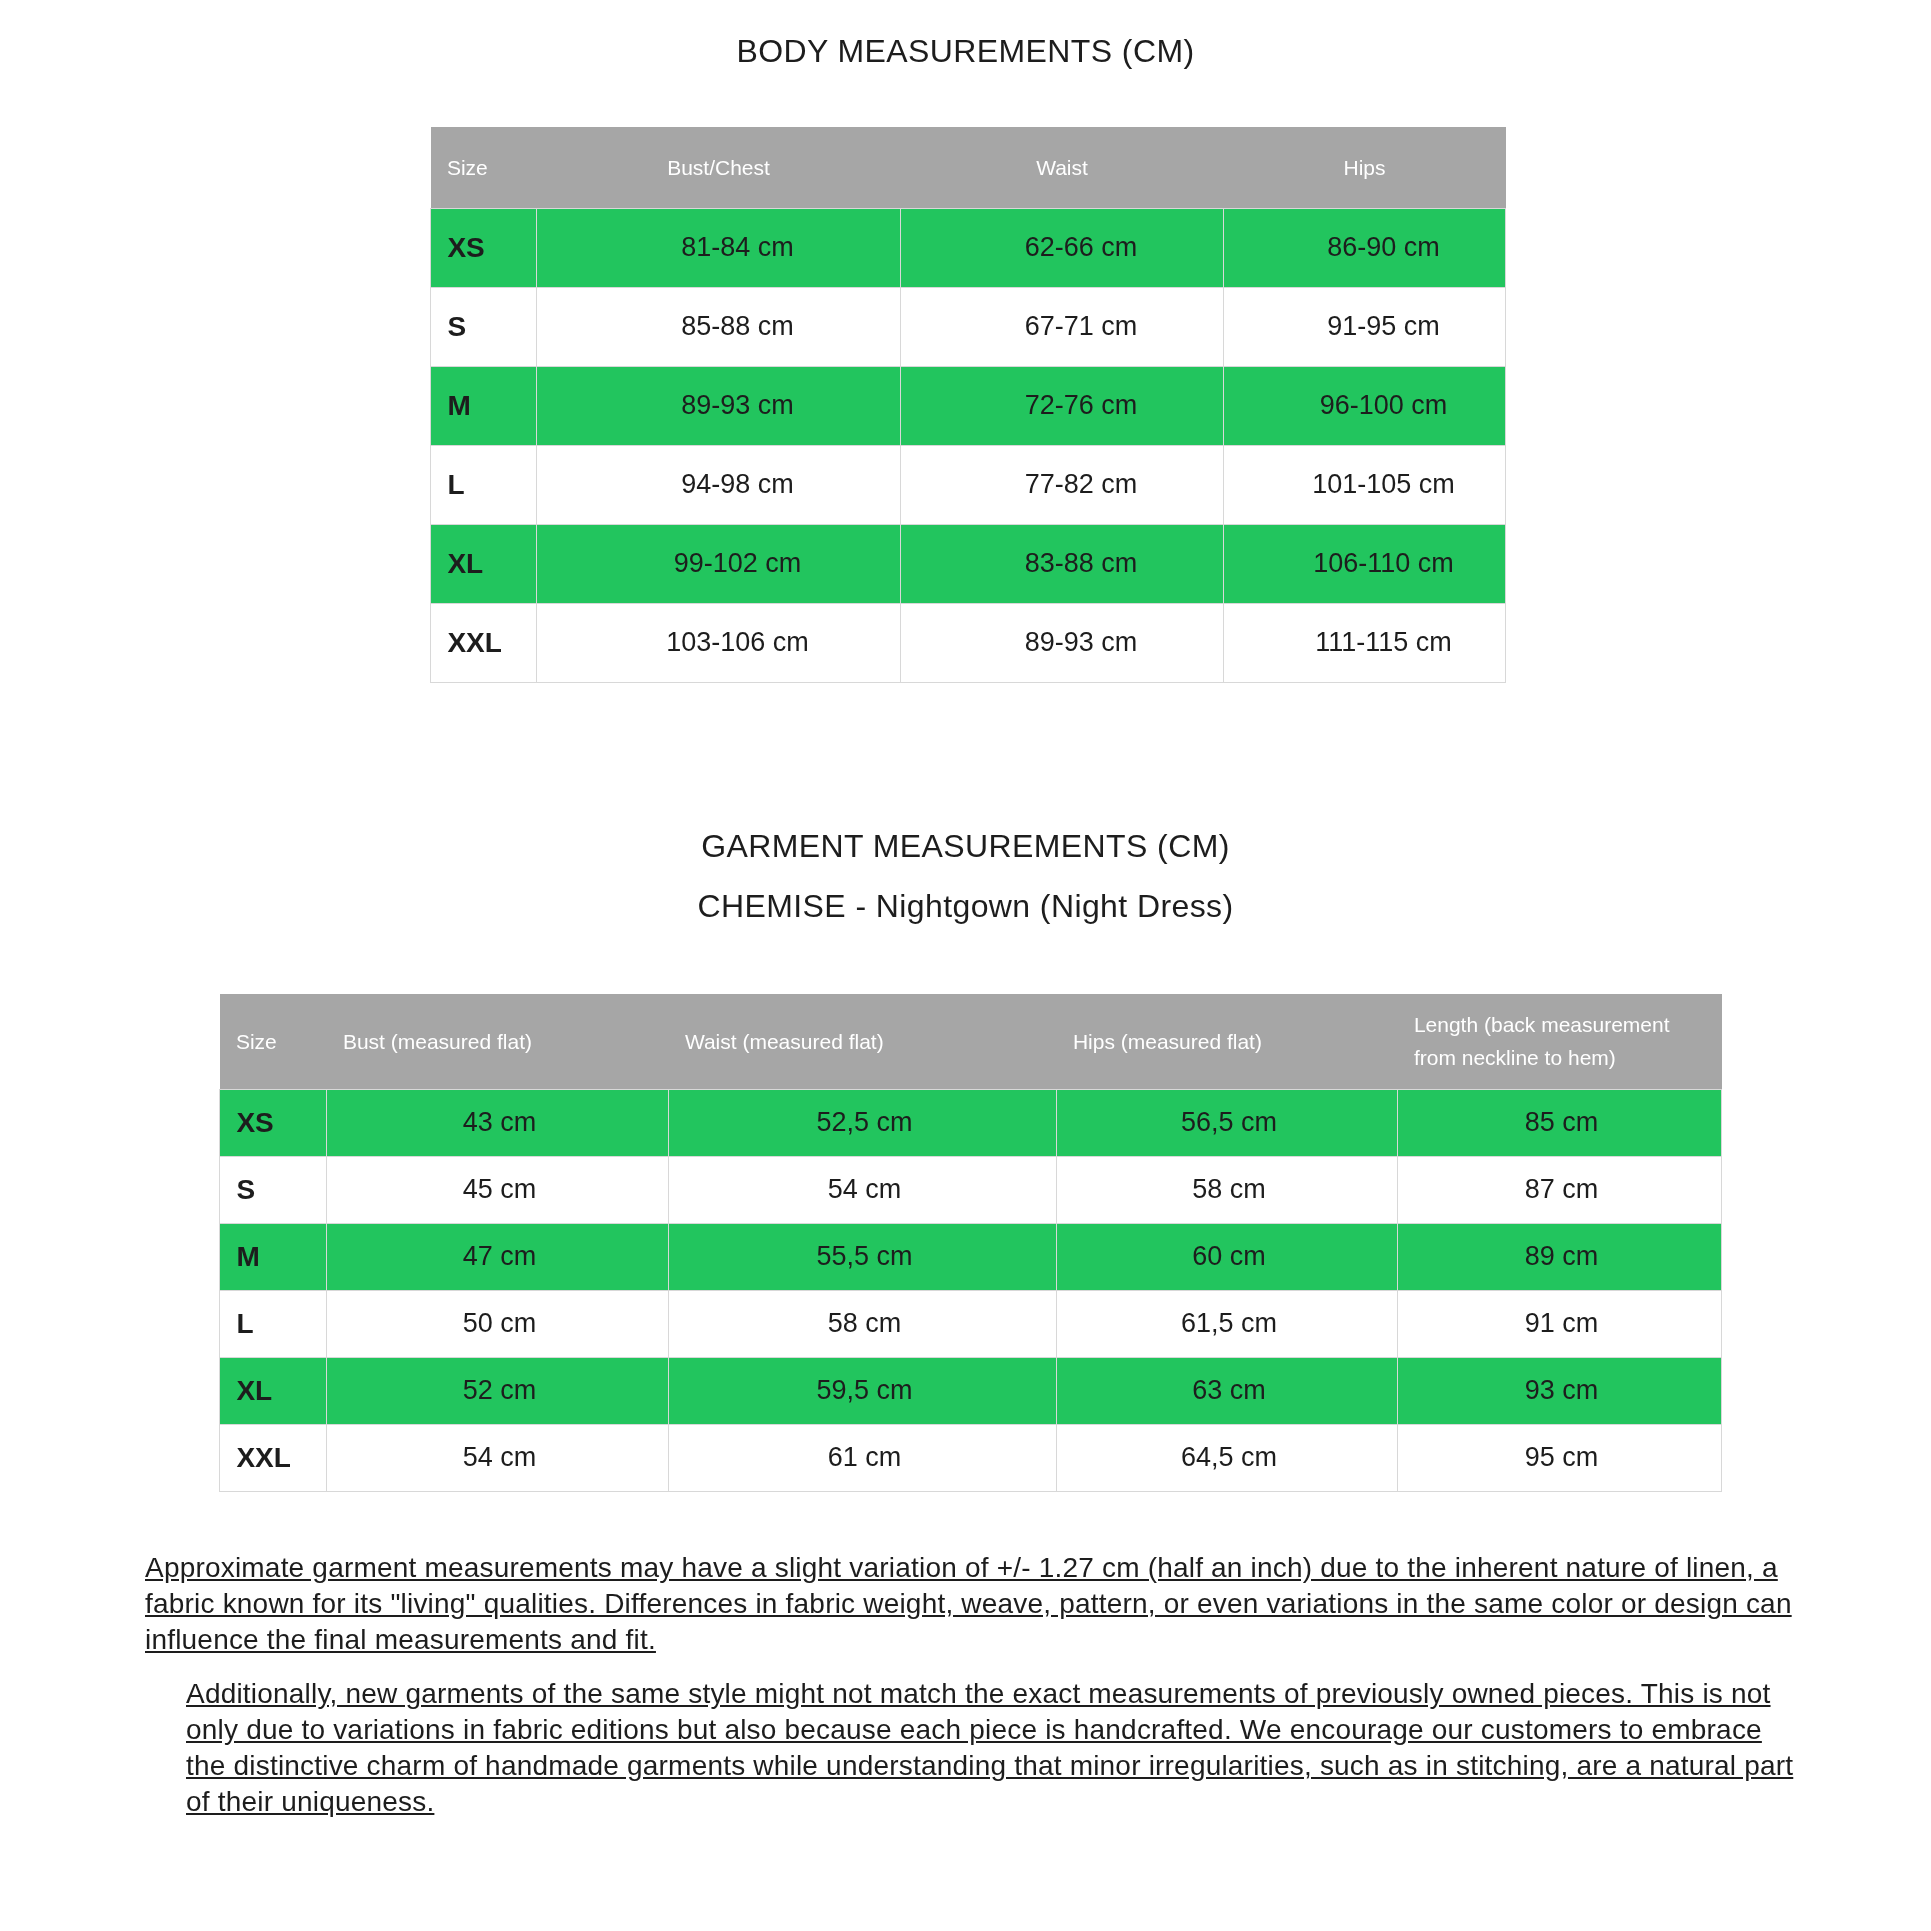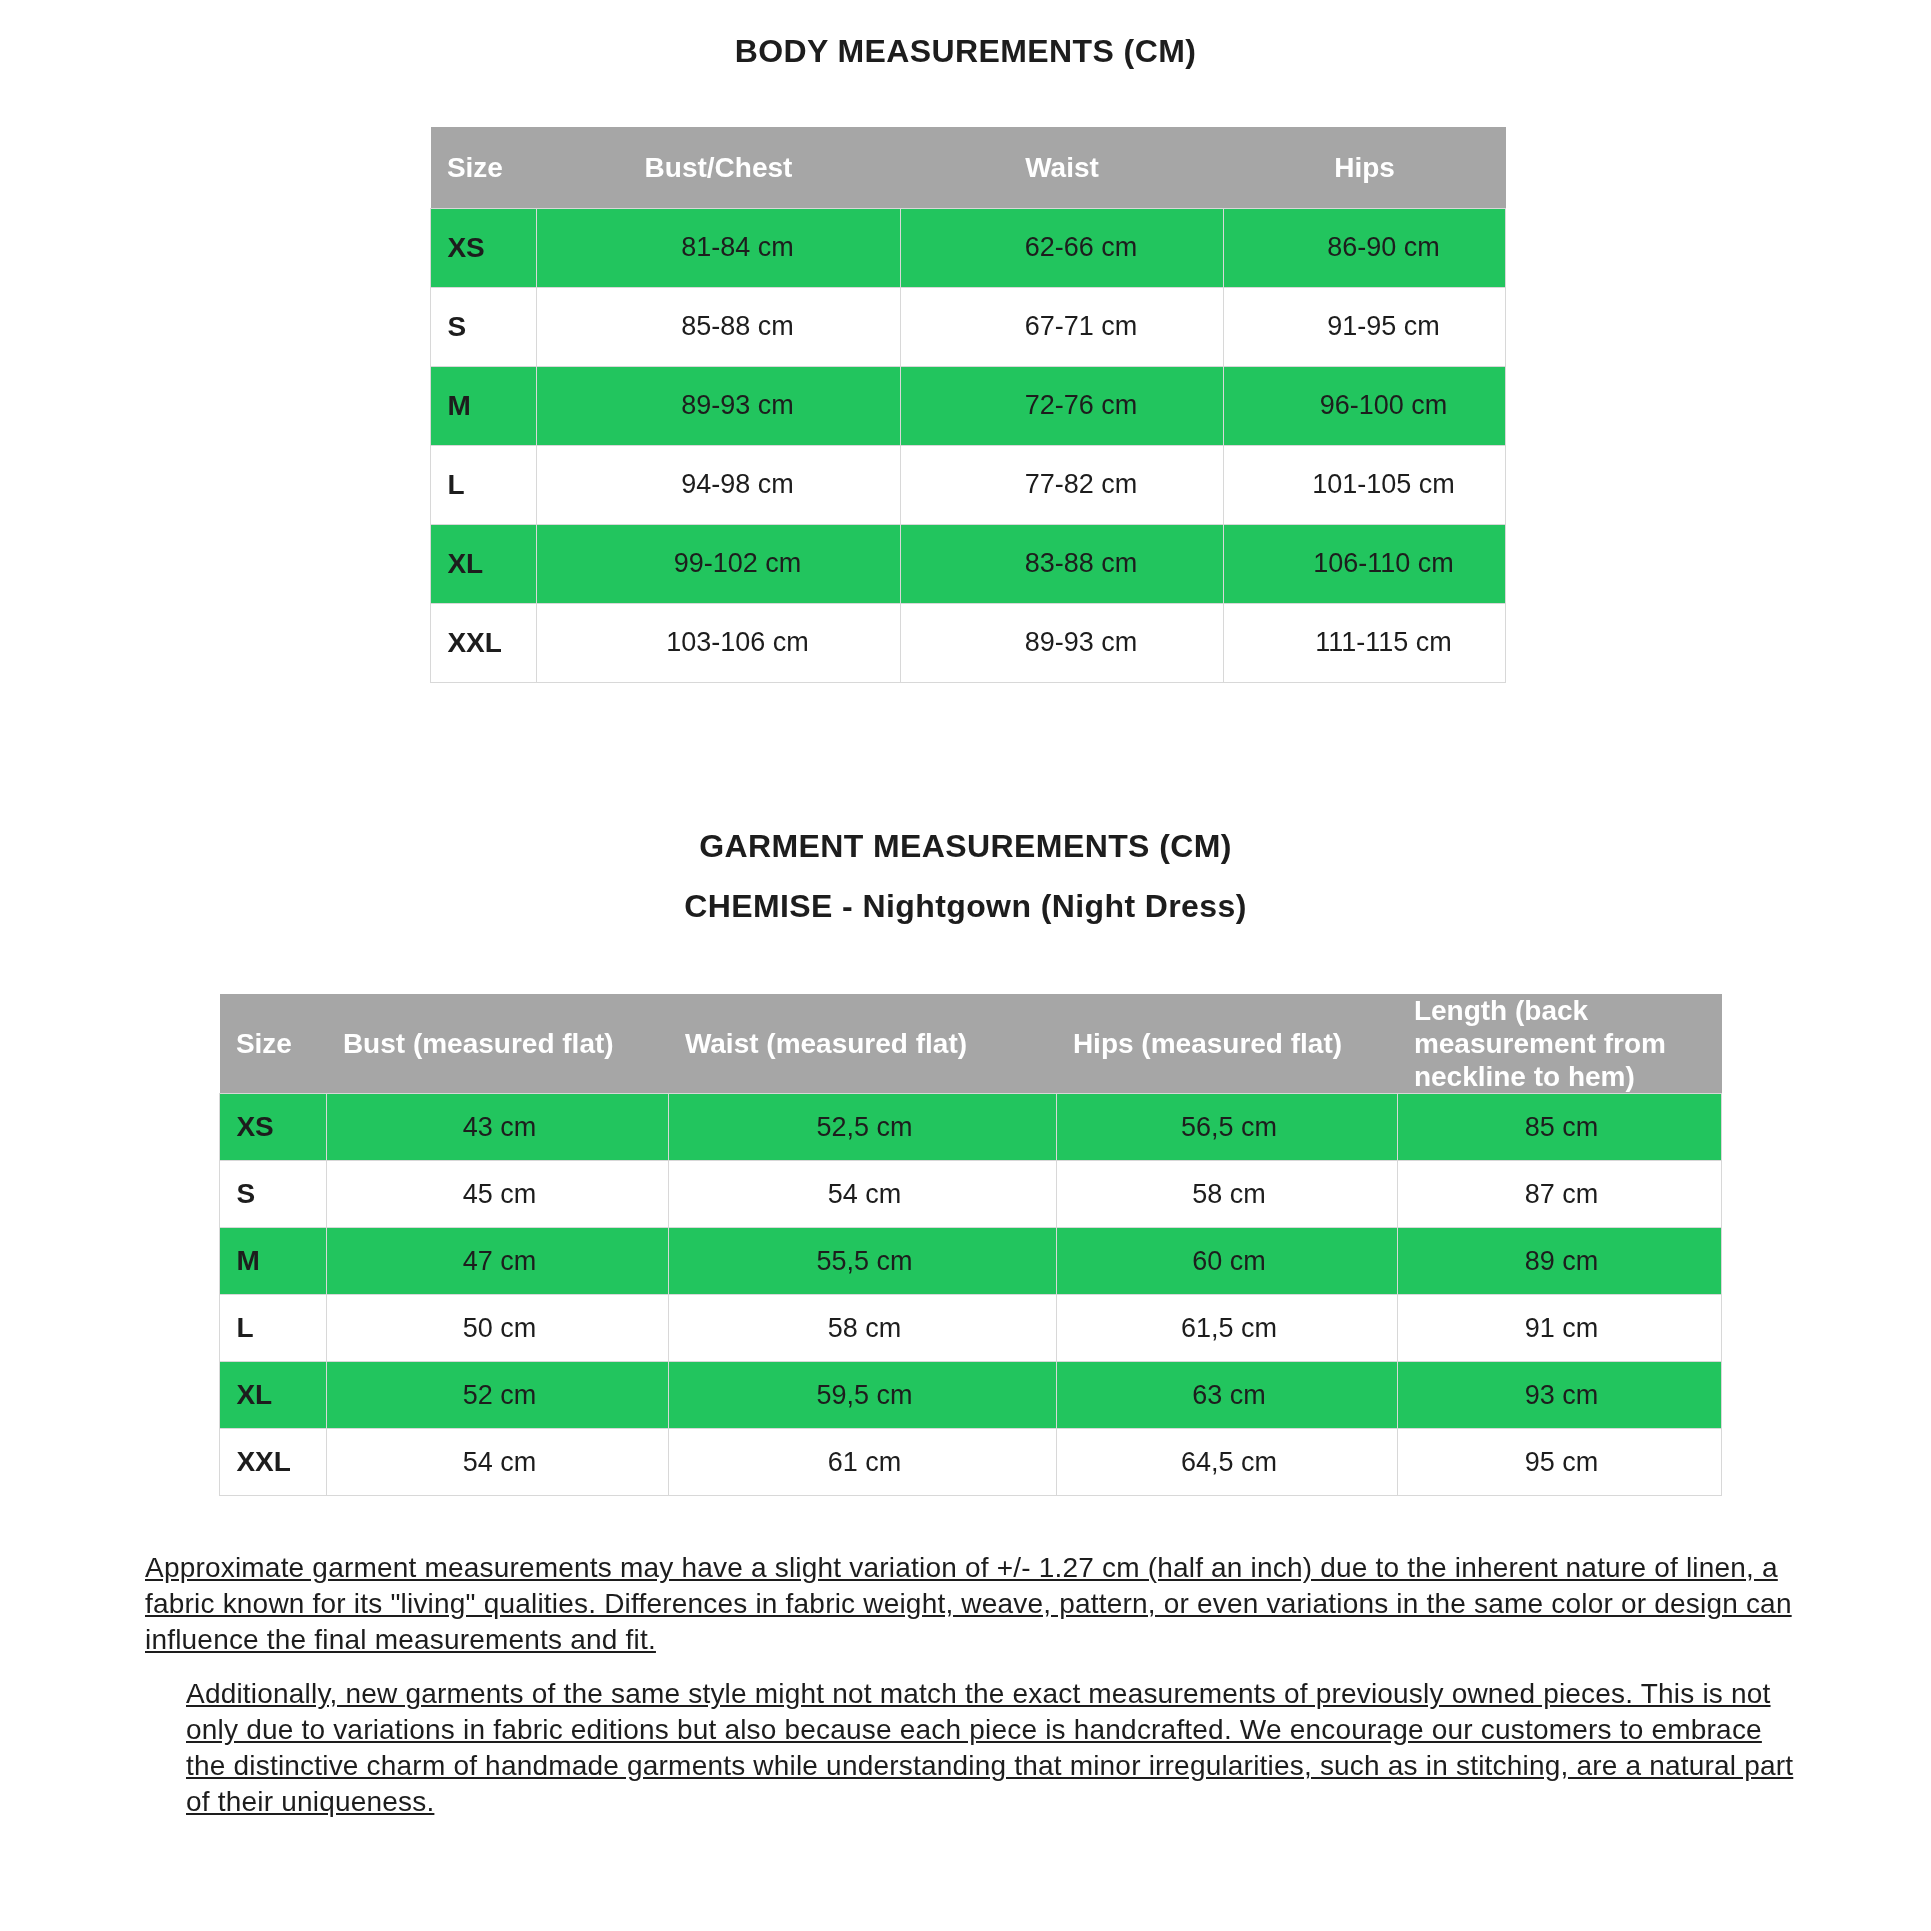--- a/index.html
+++ b/index.html
@@ -8,21 +8,21 @@
     font-family:"Liberation Sans", sans-serif;
     color:#1d1d1d;
     position:relative;
   }
 
   .section-title {
     position:absolute;
     left:0; width:1931px;
     text-align:center;
     font-size:32px;
-    font-weight:bold;
+    font-weight:normal;
     letter-spacing:0.4px;
   }
   #title-body    { top:33px; }
   #title-garment { top:828px; }
   #subtitle-chemise { top:888px; }
 
   table {
     position:absolute;
     border-collapse:collapse;
     table-layout:fixed;
@@ -31,22 +31,22 @@
   
   #body-table { left:430px; top:127px; width:1076px; }
   #body-table col.c0 { width:106px; }
   #body-table col.c1 { width:364px; }
   #body-table col.c2 { width:323px; }
   #body-table col.c3 { width:282px; }
 
   thead th {
     background:#a6a6a6;
     color:#ffffff;
-    font-weight:bold;
-    font-size:28px;
+    font-weight:normal;
+    font-size:21px;
     line-height:33px;
     vertical-align:middle;
     border:none;
   }
   #body-table thead th { height:81px; text-align:center; }
   #body-table thead th.size-col { text-align:left; padding-left:16.4px; }
 
   tbody td {
     border:1px solid #d8d8d8;
     font-size:27px;

